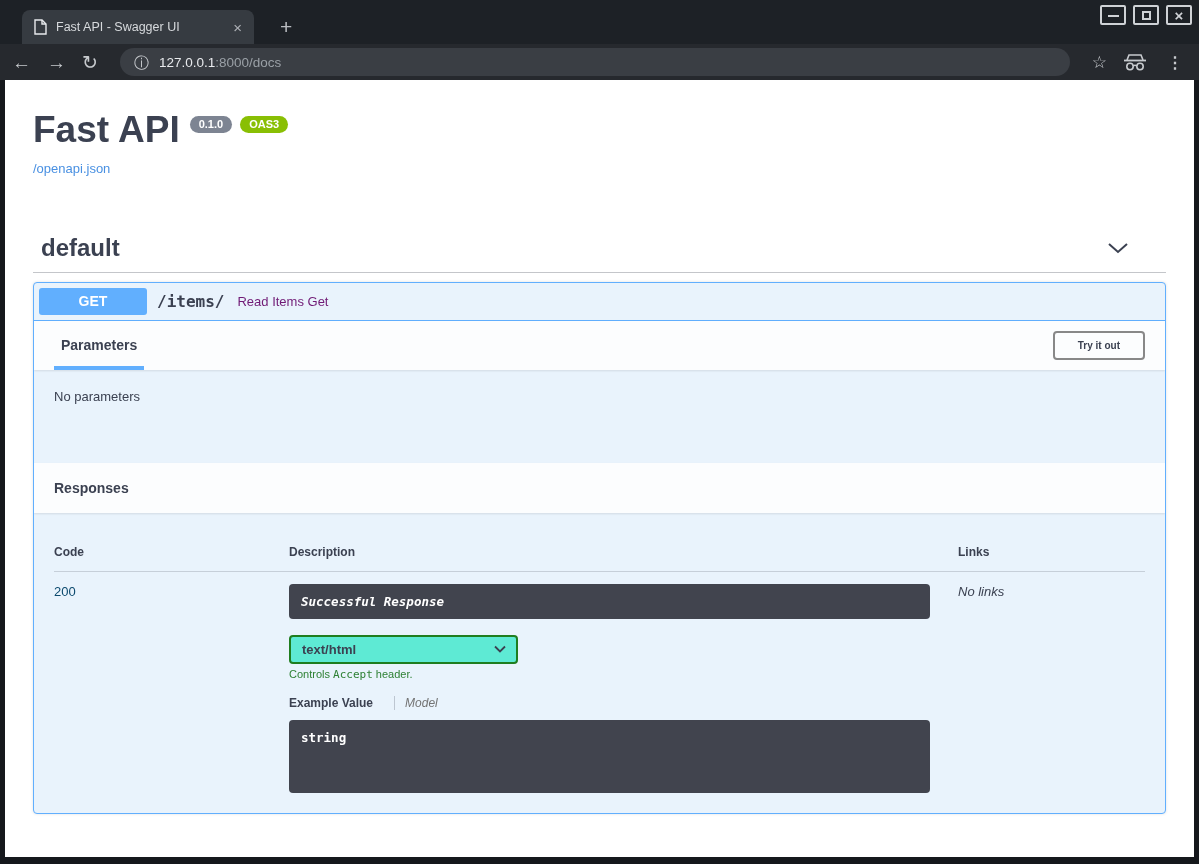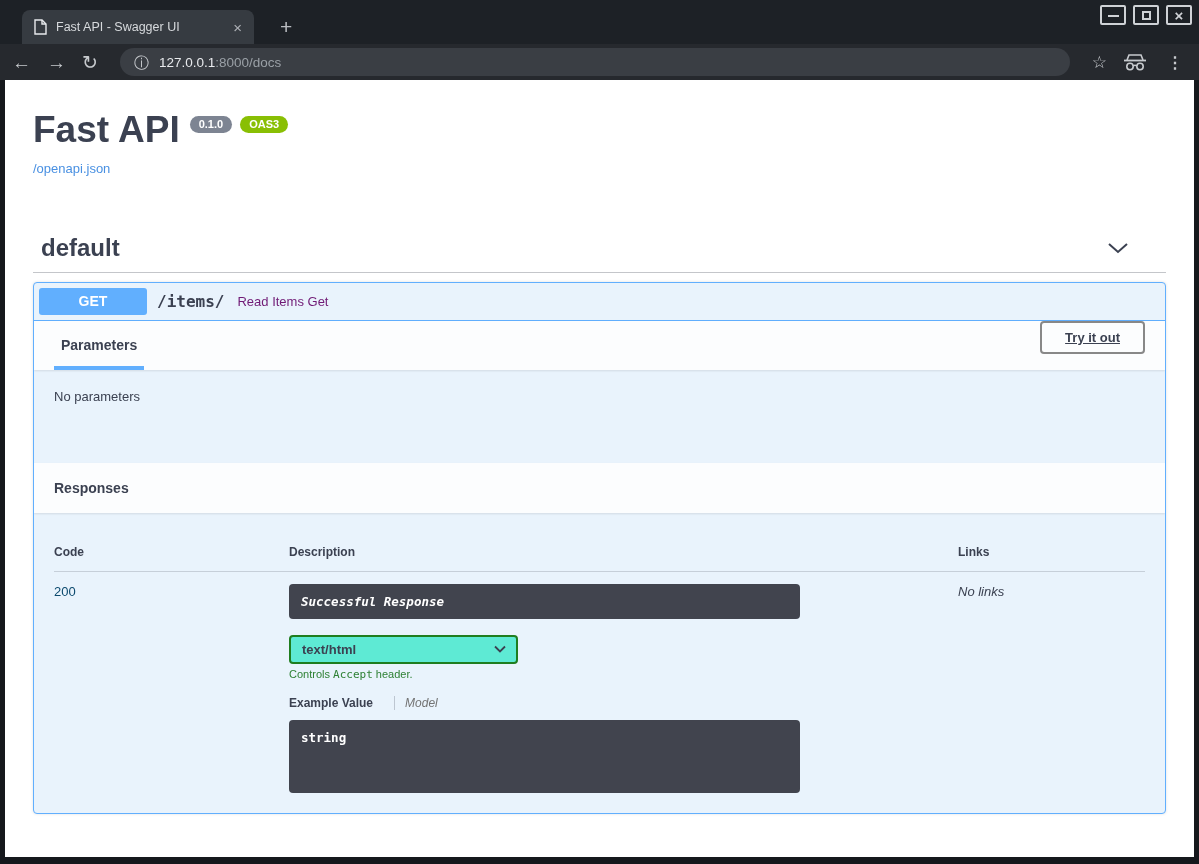--- a/index.html
+++ b/index.html
@@ -89,34 +89,33 @@
     width:108px; height:27px; border:none; border-radius:3px;
     display:flex; align-items:center; justify-content:center;
   }
   .op-path {
     font-family:"DejaVu Sans Mono", monospace; font-weight:bold; font-size:16px;
     color:#3b4151; margin-left:10px;
   }
   .op-desc { font-size:13px; color:#701a75; margin-left:13px; }
 
   .params-header {
-    background:#fcfdfe; height:49px; display:flex; align-items:flex-start;
+    background:#fcfdfe; height:49px; display:flex; align-items:center;
     justify-content:space-between; padding:0 20px; box-shadow:0 1px 2px rgba(0,0,0,.1);
     position:relative;
   }
   .param-tab { position:relative; height:100%; display:flex; align-items:center; padding:0 7px; }
   .param-tab-label { font-size:14px; font-weight:bold; color:#3b4151; }
   .param-tab::after {
     content:""; position:absolute; left:0; bottom:0; width:100%; height:4px; background:#61affe;
   }
   .try-btn {
     border:2px solid #888; border-radius:4px; background:transparent;
-    color:#3b4151; font-weight:bold; font-size:13px; padding:7px 23px;
+    color:#3b4151; font-weight:bold; font-size:10px; padding:7px 23px;
     font-family:"Liberation Sans", sans-serif;
-    text-decoration:underline;
   }
 
   .params-body { padding:17px 20px 58px 20px; }
   .no-params { font-size:13px; color:#3b4151; }
 
   .responses-header {
     background:#fcfdfe; height:50px; display:flex; align-items:center; padding:0 20px;
     box-shadow:0 1px 2px rgba(0,0,0,.1);
   }
   .responses-title { font-size:14px; font-weight:bold; color:#3b4151; }
@@ -126,21 +125,21 @@
   .col-head {
     font-size:12px; font-weight:bold; color:#3b4151; padding-bottom:12px;
     border-bottom:1px solid rgba(59,65,81,.2);
   }
   .col-head.links { padding-left:16px; }
   .cell { padding-top:12px; }
   .code-cell { font-size:13px; color:#0c4a6e; }
   .links-cell { font-size:13px; font-style:italic; color:#3b4151; padding-left:16px; }
 
   .dark-box {
-    width:511px; background:#41444e; border-radius:4px; padding:10px 12px;
+    width:641px; background:#41444e; border-radius:4px; padding:10px 12px;
     color:#fff; font-family:"DejaVu Sans Mono", monospace; font-size:12.5px; font-weight:bold;
   }
   .desc-box { font-style:italic; }
   .example-box { height:73px; margin-top:10px; }
 
   .media-select {
     margin-top:16px; width:229px; height:29px; border:2px solid #1f7d1f; border-radius:4px;
     background:#5eead4; display:flex; align-items:center; justify-content:space-between;
     padding:0 10px 0 11px; cursor:default;
   }

